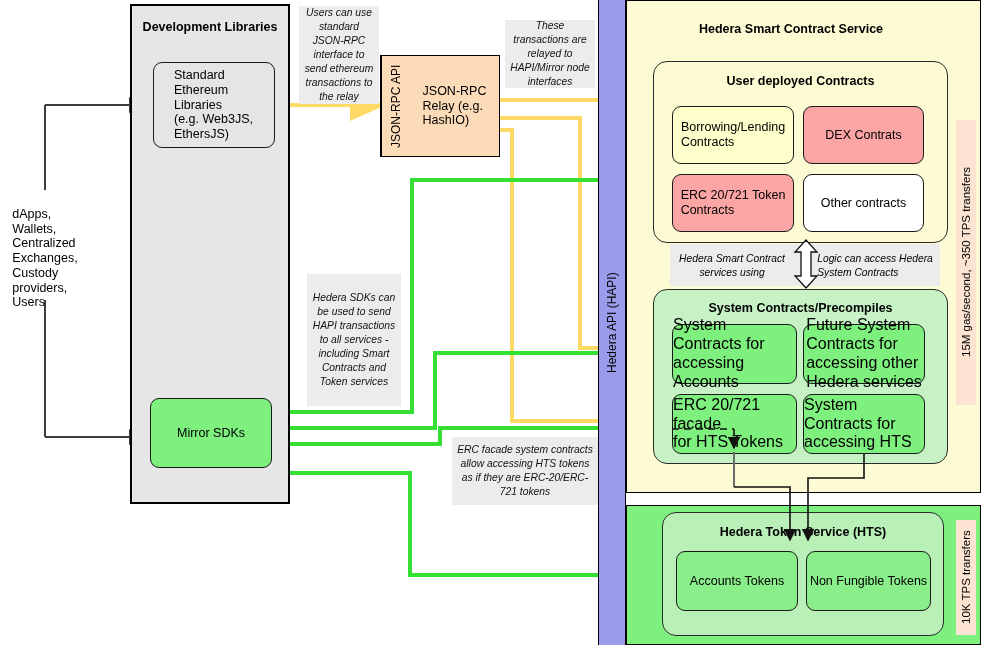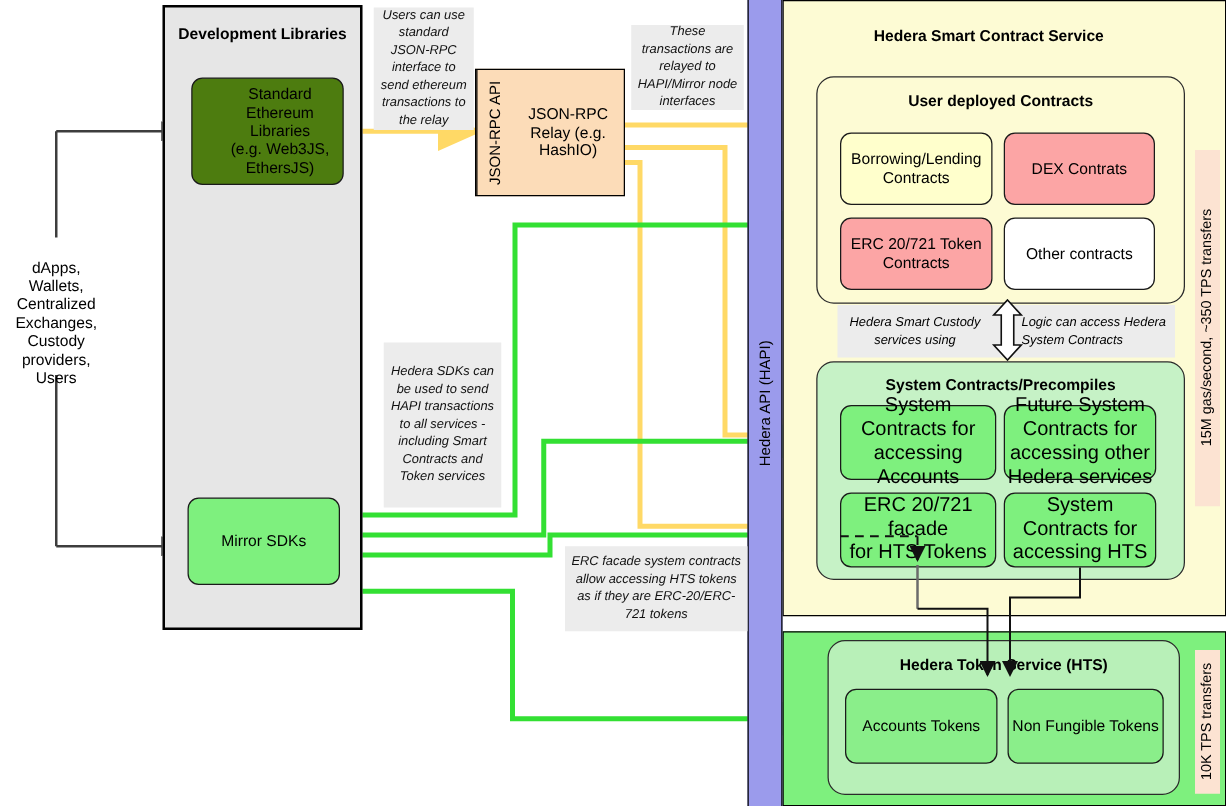--- a/index.html
+++ b/index.html
@@ -1,34 +1,34 @@
 <!DOCTYPE html>
 <html><head>
 <meta charset="utf-8">
 <title>Hedera Architecture Diagram</title>
 <style>
   html,body{margin:0;padding:0;background:#ffffff;}
   body{font-family:"Liberation Sans","DejaVu Sans",sans-serif;}
   #stage{position:relative;width:981px;height:645px;overflow:hidden;background:#fff;}
   .abs{position:absolute;box-sizing:border-box;}
-  .ctr{display:flex;align-items:center;justify-content:center;text-align:center;}
+  .ctr{display:flex;align-items:center;justify-content:center;text-align:left;}
 
   
   .devlib{background:#e6e6e6;border:2px solid #000;}
   .scs{background:#fdfbd4;border:1.5px solid #000;}
   .hts-outer{background:#7ef07e;border:1.5px solid #000;}
   .hapi-bar{background:#9b9bec;border-left:1.5px solid #000;border-right:1.5px solid #000;}
 
   .rounded-grp{border:1.5px solid #2b2b2b;border-radius:14px;}
   .grp-scs{background:#fdfbd4;}
   .grp-sys{background:#c6f2c6;}
   .grp-hts{background:#b8f0b8;}
 
   .node{border:1.5px solid #1a1a1a;border-radius:9px;}
-  .n-peach{background:#4d7c0f;padding-left:20px;}
+  .n-peach{background:#e5e5e5;padding-left:20px;}
   .n-lightyellow{background:#ffffcc;}
   .n-yellow{background:#fca5a5;}
   .n-white{background:#ffffff;}
   .n-green{background:#7ef07e;}
   .n-greenpale{background:#8aee8a;}
 
   .title{font-weight:bold;font-size:12.5px;color:#000;}
   .lbl{font-size:12.5px;color:#000;line-height:1.18;}
   .lbl-sm{font-size:16px;color:#000;line-height:1.18;}
 
@@ -196,21 +196,21 @@
       <span>Contracts</span>
     </div>
   </div>
   <div class="abs node n-white ctr z3" style="left:803px;top:174px;width:121px;height:58px;">
     <div class="lbl">Other contracts</div>
   </div>
 
   <div class="abs z2" style="left:670,0;left:670px;top:244px;width:270px;height:42px;background:#ececec;"></div>
   <div class="abs z3" style="left:672px;top:248px;width:120px;height:36px;display:flex;align-items:center;justify-content:center;">
     <div style="font-style:italic;font-size:10.3px;text-align:center;line-height:1.35;">
-      <span>Hedera Smart Custody</span><br>
+      <span>Hedera Smart Contract</span><br>
       <span>services using</span>
     </div>
   </div>
   <div class="abs z3" style="left:812px;top:248px;width:126px;height:36px;display:flex;align-items:center;justify-content:center;">
     <div style="font-style:italic;font-size:10.3px;text-align:left;line-height:1.35;">
       <span>Logic can access Hedera</span><br>
       <span>System Contracts</span>
     </div>
   </div>
   <svg class="abs z3" style="left:793px;top:239px;width:26px;height:50px;" viewBox="0 0 26 50">

